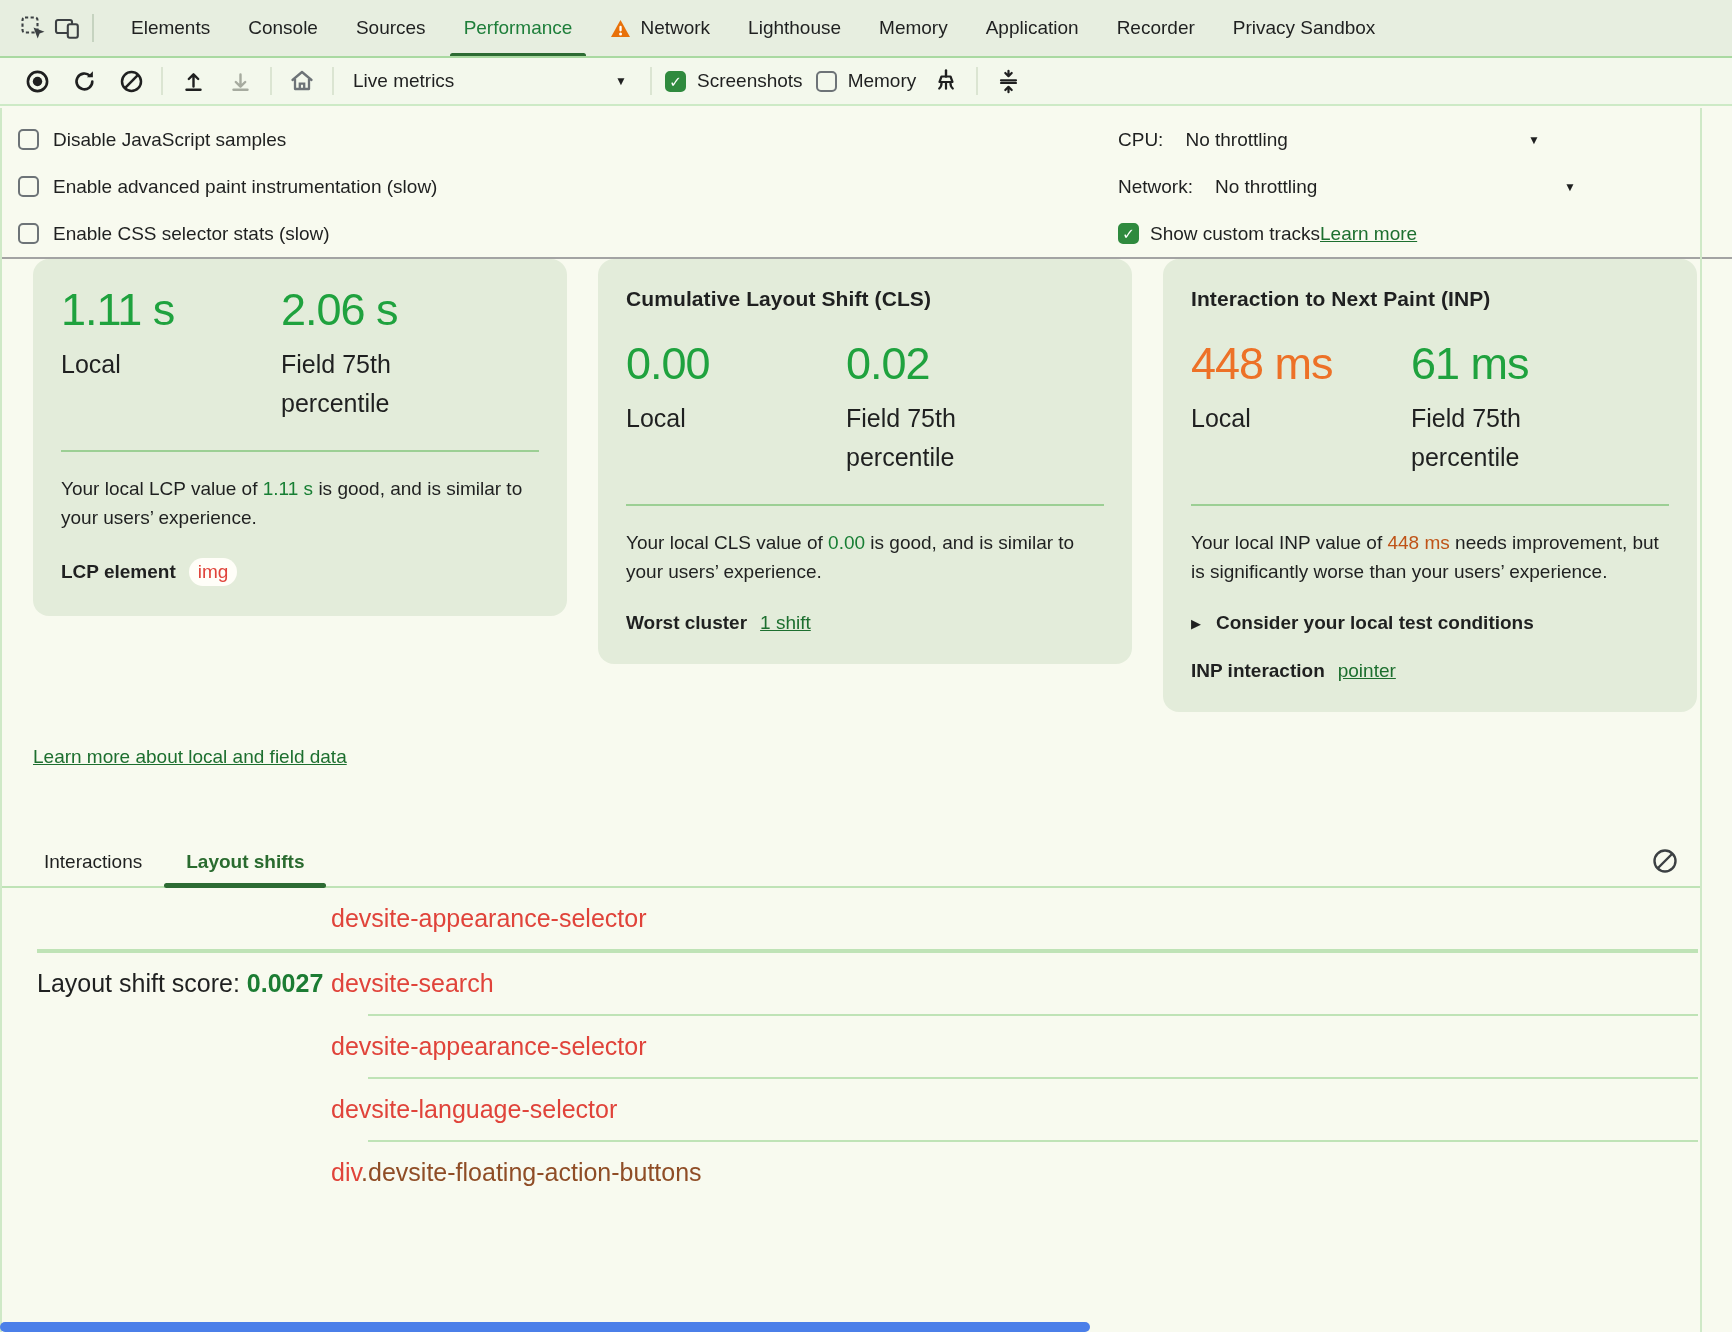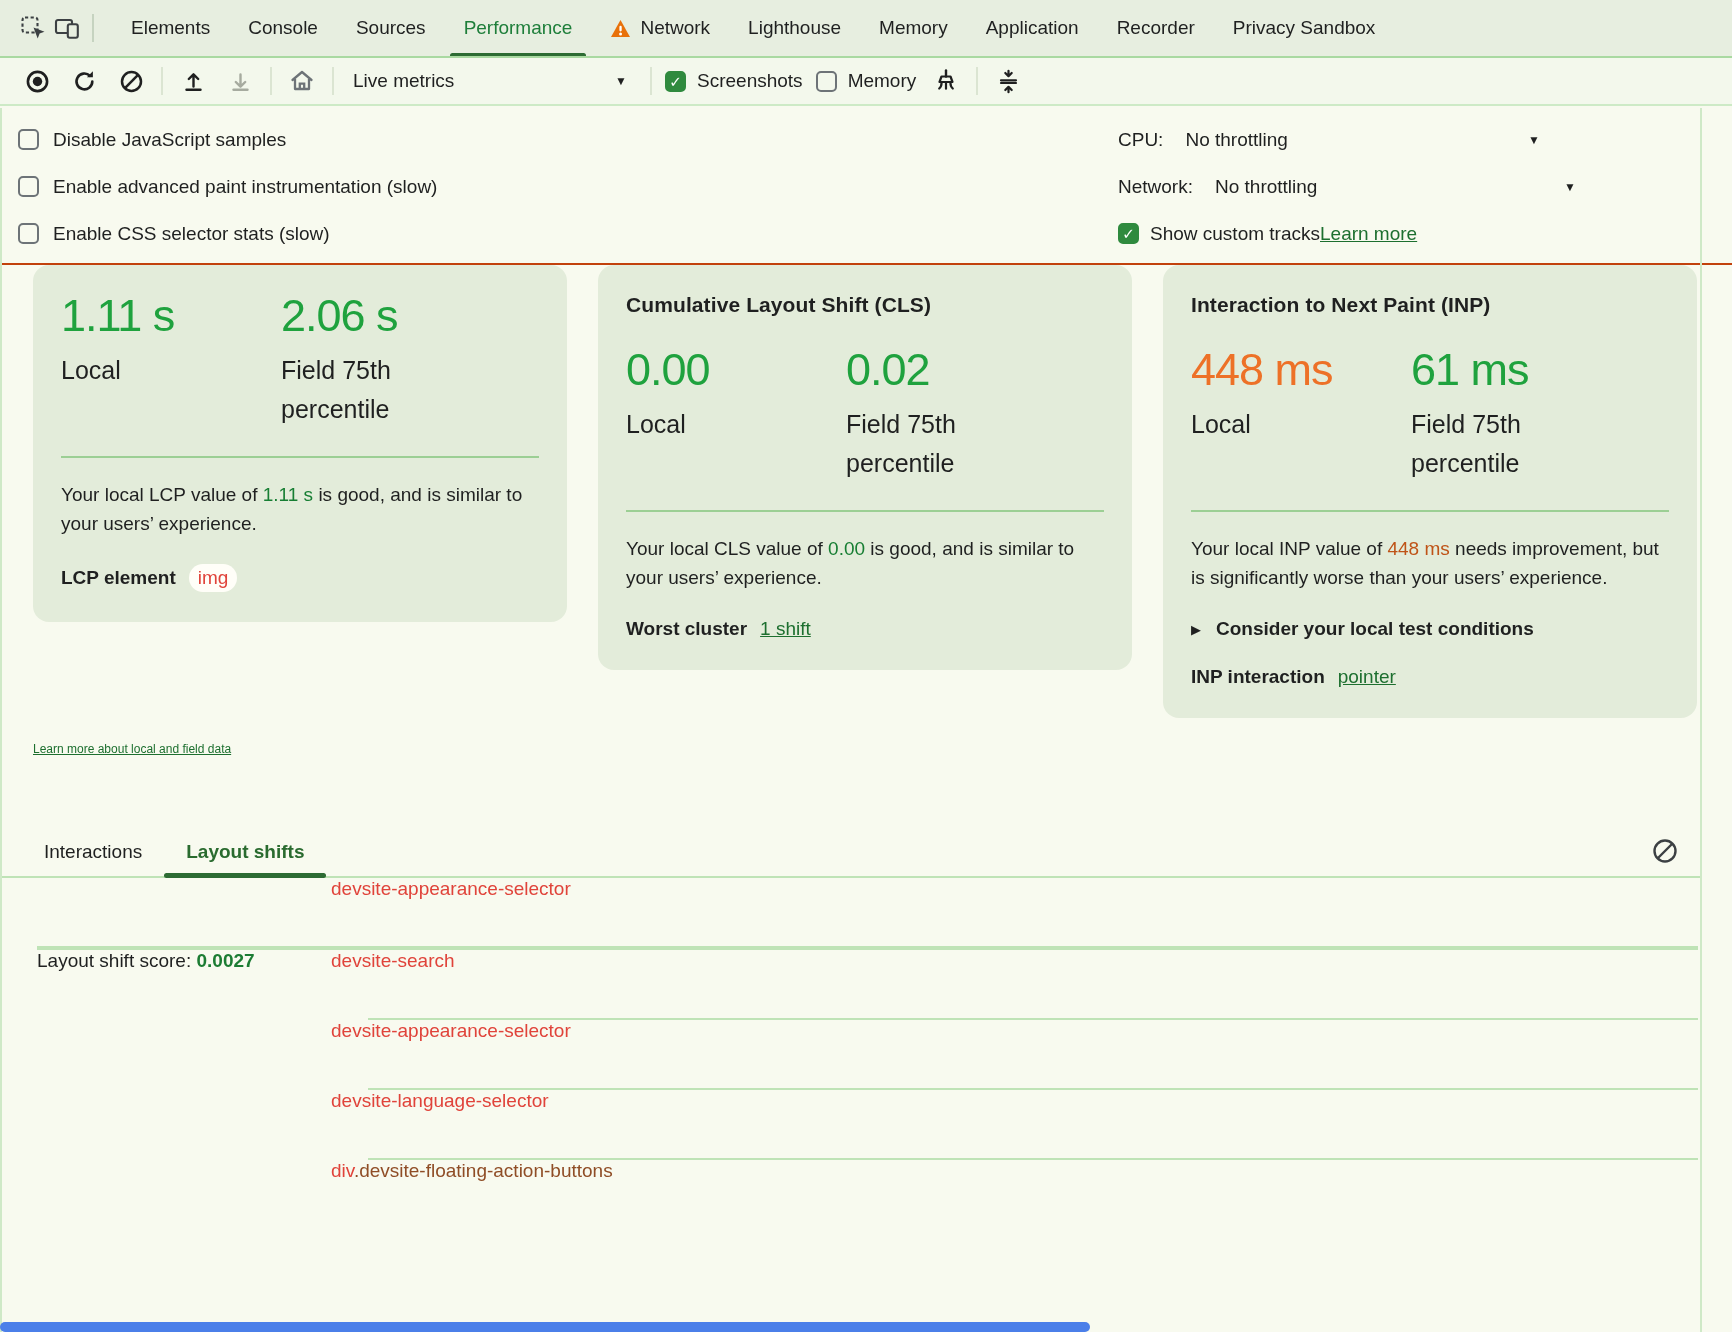--- a/index.html
+++ b/index.html
@@ -29,21 +29,21 @@
   
   .toolbar2{height:48px;background:var(--toolbar2_bg);display:flex;align-items:center;gap:13px;padding-left:20px;border-bottom:2px solid #cdeac6;position:relative;z-index:5}
   .vsep2{width:2px;height:28px;background:#dbe5d2;flex:none}
   .select{display:flex;align-items:center;justify-content:space-between;width:290px;padding:0 10px 0 6px;height:34px;border-radius:6px;cursor:default}
   .caret{font-size:12px;color:var(--text);line-height:1}
   .cb{width:21px;height:21px;border:2px solid #6d7377;border-radius:5px;background:transparent;flex:none;display:flex;align-items:center;justify-content:center}
   .cb.checked{background:var(--checkbox_green);border-color:var(--checkbox_green)}
   .cb.checked::after{content:"\2713";color:#fff;font-size:15px;font-weight:700;line-height:1}
   .cblabel{display:flex;align-items:center;gap:11px}
   
-  .settings{display:flex;justify-content:space-between;padding:10px 0 6px 18px;border-bottom:2px solid #c2410c;background:var(--content_bg);position:relative;z-index:2}
+  .settings{display:flex;justify-content:space-between;padding:10px 0 0 18px;border-bottom:2px solid #a3a3a3;background:var(--content_bg);position:relative;z-index:2}
   .opt{height:47px;display:flex;align-items:center;gap:14px}
   .settings-right{width:614px;flex:none}
   .srow{height:47px;display:flex;align-items:center}
   .sel{display:flex;align-items:center;cursor:default}
   .sel .lab{margin-right:22px}
   .sel .caret{margin-left:auto}
   .sel.cpu{width:422px}
   .sel.net{width:458px}
   .glink{color:var(--link_green);text-decoration:underline;cursor:pointer}
   
@@ -58,29 +58,29 @@
   .vallab{font-size:25px;margin-top:12px;max-width:135px;line-height:1.55}
   .carddiv{height:2px;background:var(--card_divider);margin:28px 0 22px}
   .desc{font-size:19px;line-height:29px}
   .desc .iv-green{color:var(--inline_green)}
   .desc .iv-orange{color:var(--inline_orange)}
   .extra{margin-top:26px;font-size:19px;display:flex;align-items:center;gap:13px}
   .extra .xlab{font-weight:700}
   .badge{background:#fffef8;border-radius:14px;padding:3px 9px;color:var(--red)}
   .disclosure{margin-top:26px;display:flex;align-items:center;gap:15px;font-size:19px;font-weight:700}
   .tri{font-size:13px;color:var(--text)}
-  .learn{display:inline-block;margin-top:24px;font-size:12px}
+  .learn{display:inline-block;margin-top:34px;font-size:19px}
   
   .log{margin-top:70px;margin-left:-33px}
   .log-tabs{position:relative;display:flex;align-items:stretch;height:50px;padding-left:22px;border-bottom:2px solid var(--divider_green);margin-right:32px}
   .ltab{padding:0 22px;display:flex;align-items:center;font-size:19px;position:relative;cursor:default}
   .ltab.active{color:#2a6b2f;font-weight:700}
   .ltab.active::after{content:"";position:absolute;left:0;right:0;bottom:-2px;height:5px;border-radius:3px;background:var(--tab_underline)}
   .clear-btn{position:absolute;right:18px;top:6px;width:34px;height:34px;display:flex;align-items:center;justify-content:center;cursor:pointer}
-  .lrow{display:flex;height:68px;font-size:19px}
+  .lrow{display:flex;align-items:center;height:61px;font-size:25px}
   .lrow .score{width:331px;padding-left:37px;flex:none;white-space:nowrap}
   .sv{font-weight:700}
   .sv.orange{color:var(--score_orange)} .sv.green{color:var(--score_green)}
   .elem{flex:1;cursor:pointer}
   .elem .red{color:var(--red)} .elem .brown{color:var(--brown)}
   .sep{height:2px;background:var(--divider_green);margin-right:34px}
   .sep.full{margin-left:37px} .sep.indent{margin-left:368px}
   
   .vline{position:absolute;top:108px;bottom:0;width:2px;background:#cfe9c7;z-index:6}
   .vline.left{left:0} .vline.right{left:1700px}

